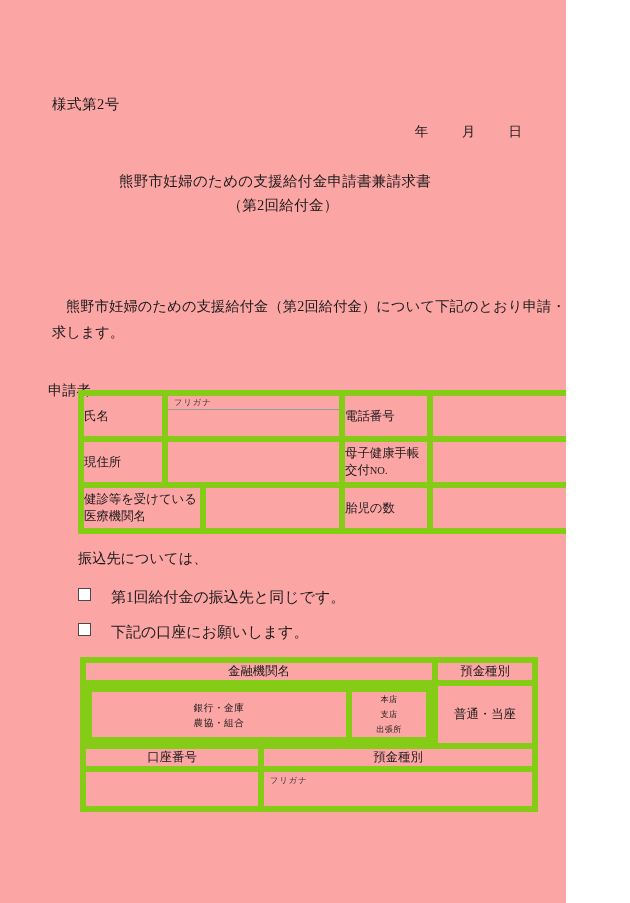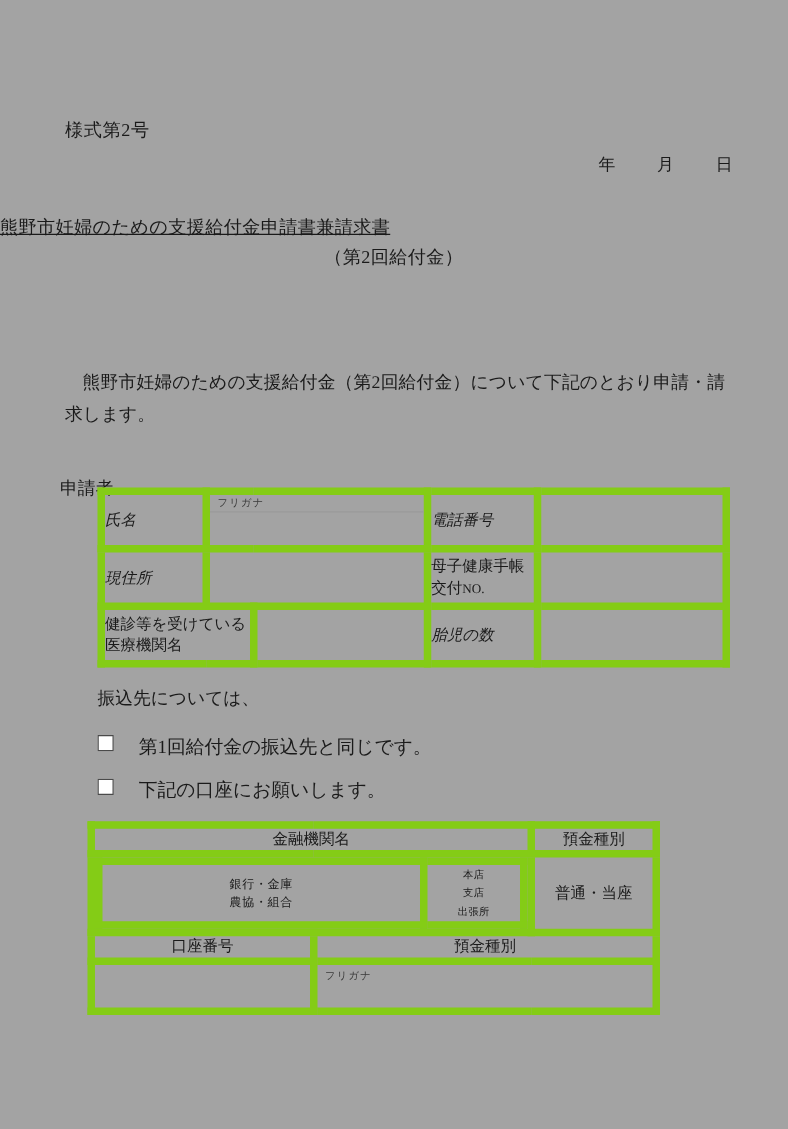--- a/index.html
+++ b/index.html
@@ -7,23 +7,23 @@
     margin: 0;
     padding: 0;
     background: #ffffff;
   }
   body {
     font-family: "Liberation Serif", "DejaVu Serif", serif;
     color: #1a1a1a;
   }
   .page {
     position: relative;
-    width: 630px;
+    width: 566px;
     height: 903px;
-    background: #a3a3a3;
+    background: #fca5a5;
     overflow: hidden;
     box-sizing: border-box;
   }
 
   
   .abs { position: absolute; }
   .nowrap { white-space: nowrap; }
 
   
   .form-no {
@@ -40,24 +40,23 @@
     font-size: 13.5px;
   }
   .date-line .d-y { margin-right: 30px; }
   .date-line .d-m { margin-right: 30px; }
   .date-line .d-d { margin-right: 0; }
 
   .doc-title {
     left: 0;
     right: 16px;
     top: 172px;
-    text-align: left;
+    text-align: center;
     font-size: 14.5px;
     letter-spacing: 0.3px;
-    text-decoration: underline;
   }
   .doc-subtitle {
     left: 0;
     right: 0;
     top: 196px;
     text-align: center;
     font-size: 14.5px;
     letter-spacing: 0.3px;
   }
 
@@ -99,21 +98,21 @@
     vertical-align: middle;
   }
 
   
   .tbl-applicant {
     left: 78px;
     top: 390px;
     width: 500px;
   }
   .tbl-applicant td { height: 40px; }
-  .cell-pad { padding: 0 9px; font-style: italic; }
+  .cell-pad { padding: 0 9px; }
 
   .furigana-wrap {
     position: relative;
     height: 100%;
   }
   .furigana-bar {
     position: absolute;
     left: 0; right: 0; top: 0;
     height: 14px;
     border-bottom: 1px solid #9a9a9a;
@@ -149,21 +148,21 @@
     width: 11px;
     height: 11px;
     border: 1px solid #4a4a4a;
     margin-right: 20px;
     vertical-align: 1px;
     background: #fff;
   }
 
   
   .tbl-bank {
-    left: 70px;
+    left: 80px;
     top: 657px;
     width: 452px;
     font-size: 12.6px;
   }
   .tbl-bank td { text-align: center; }
   .bank-head { height: 21px; }
   .bank-body { height: 48px; }
   .bank-row3 { height: 21px; }
   .bank-row4 { height: 40px; }
 

